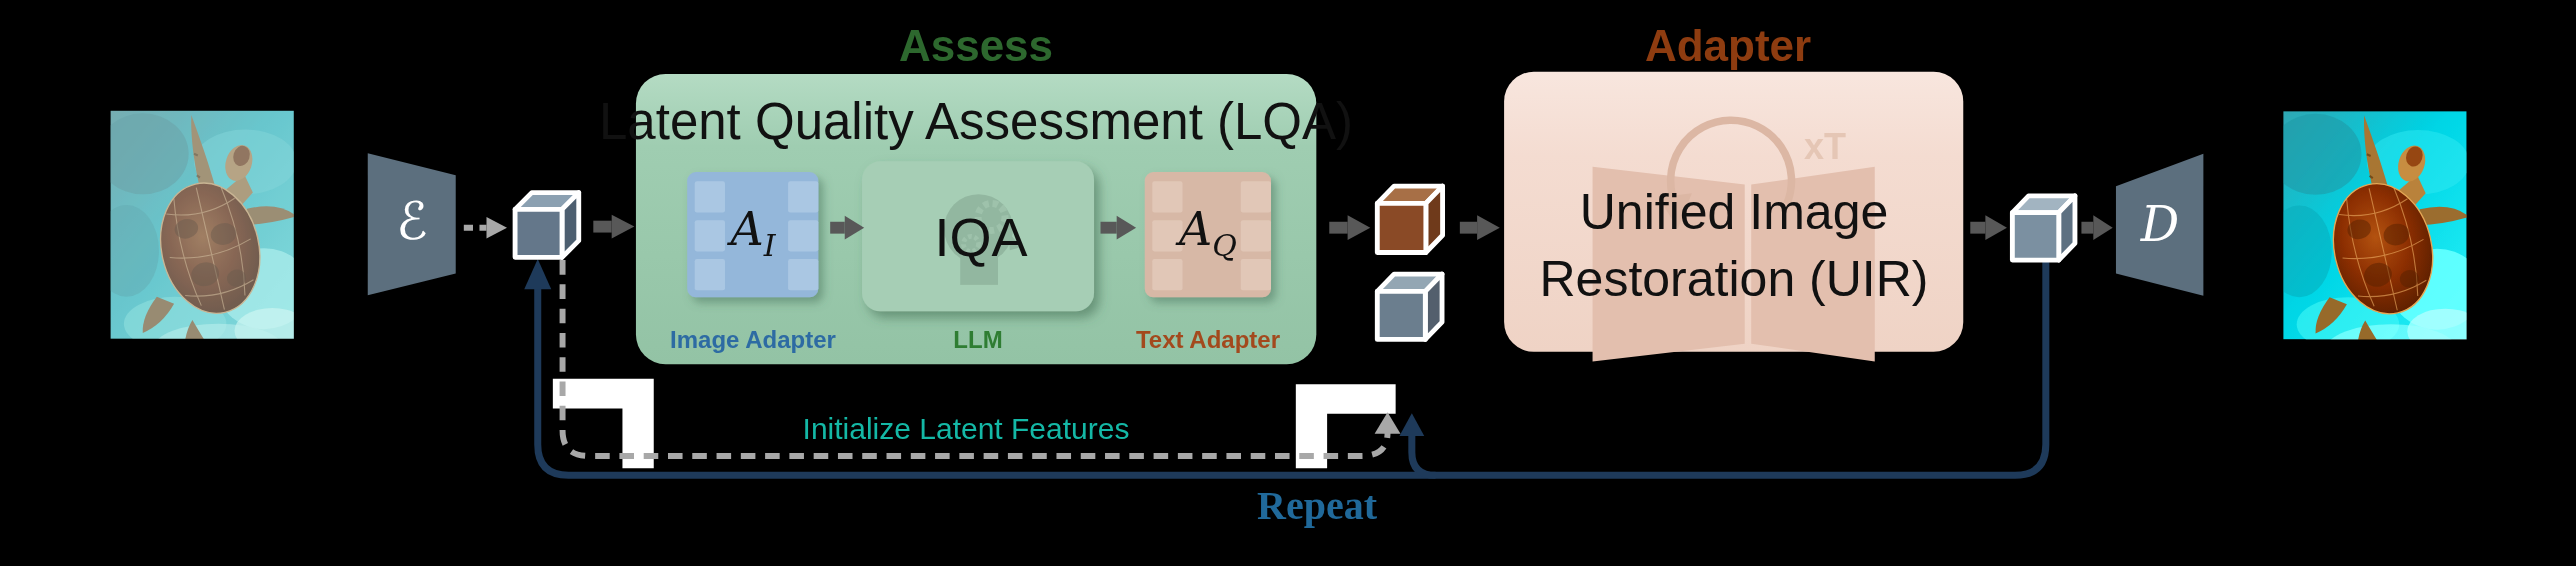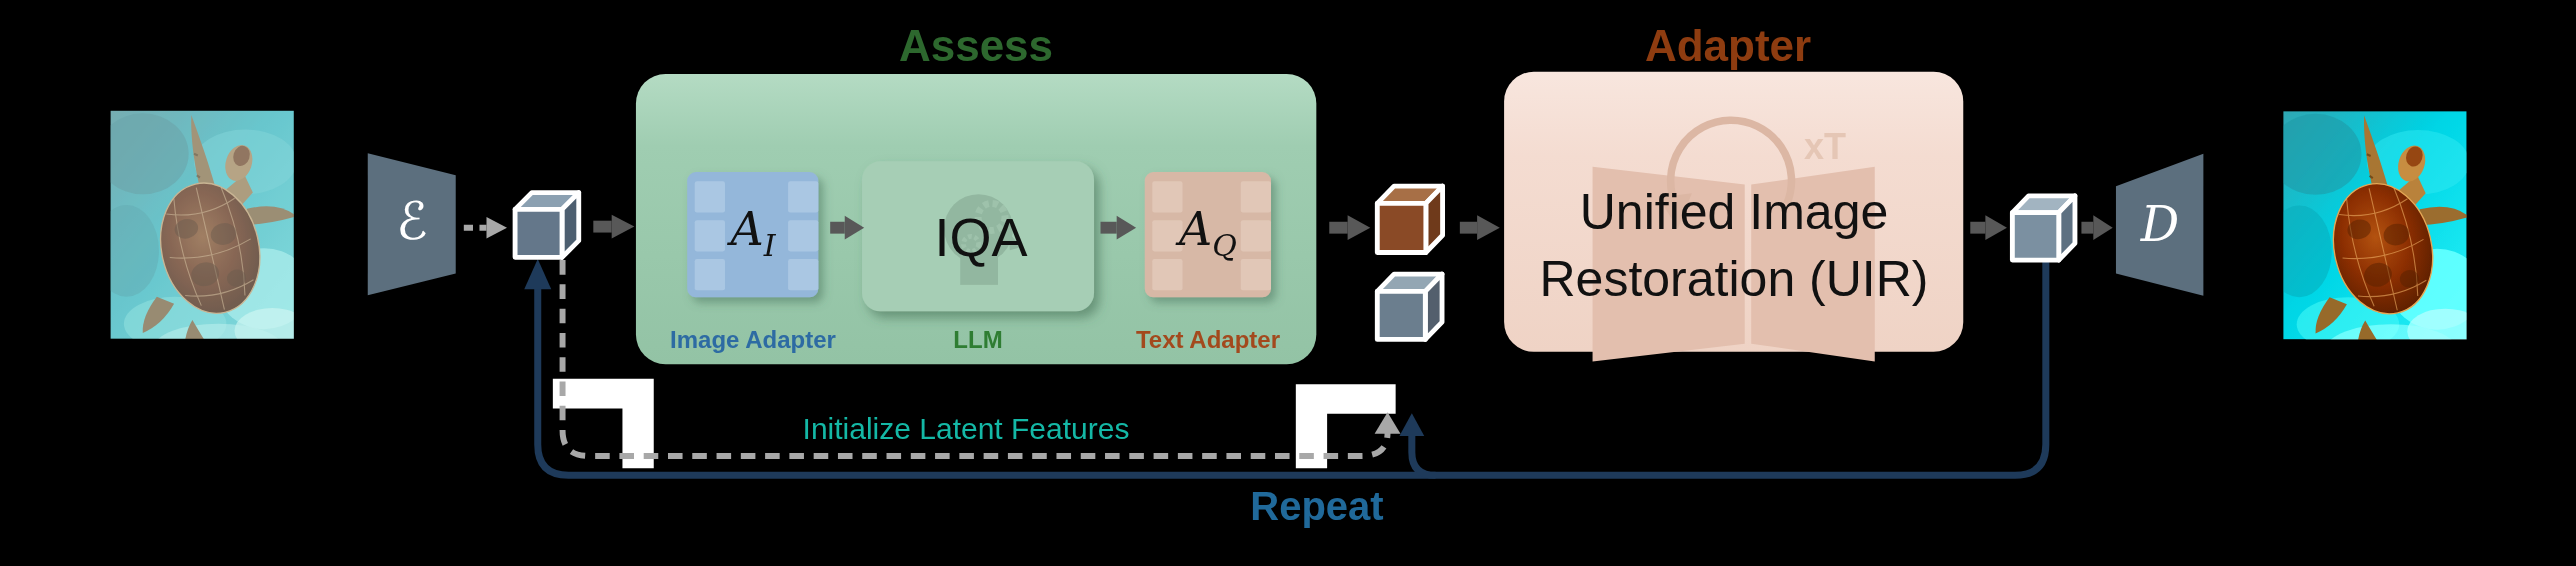--- a/index.html
+++ b/index.html
@@ -230,20 +230,21 @@
         <polygon points="3728,394 3758,363 3844,363 3814,394" fill="#a2b4c1"></polygon>
         <polygon points="3814,394 3844,363 3844,451 3814,482" fill="#5d7081"></polygon>
         <rect x="3728" y="394" width="86" height="88" fill="#7b90a1"></rect>
       </g>
     </g>
   </svg>
 
   <div class="lbl stage-title assess" style="left:976px;top:46px;">Assess</div>
   <div class="lbl stage-title restore" style="left:1728px;top:46px;">Adapter</div>
 
+  <div class="lbl lqa-title" style="left:976px;top:122px;">Latent Quality Assessment (LQA)</div>
 
   <div class="lbl mathsym adapter-sym" style="left:753px;top:233px;"><span>A</span><sub>I</sub></div>
 
   <div class="lbl iqa" style="left:981px;top:238px;">IQA</div>
 
   <div class="lbl mathsym adapter-sym" style="left:1208px;top:233px;"><span>A</span><sub>Q</sub></div>
 
   <div class="lbl caption cap-blue" style="left:753px;top:340px;">Image Adapter</div>
   <div class="lbl caption cap-green" style="left:978px;top:340px;">LLM</div>
   <div class="lbl caption cap-rust" style="left:1208px;top:340px;">Text Adapter</div>
@@ -252,16 +253,16 @@
     <div>Unified Image</div>
     <div>Restoration (UIR)</div>
   </div>
 
   <div class="lbl xt" style="left:1825px;top:147px;">xT</div>
 
   <div class="lbl enc-sym" style="left:412px;top:222px;">ℰ</div>
   <div class="lbl dec-sym" style="left:2160px;top:224px;">D</div>
 
   <div class="lbl init" style="left:966px;top:428px;">Initialize Latent Features</div>
-  <div class="lbl repeat" style="left:1317px;top:506px;">Repeat</div>
+  <div class="lbl repeat" style="left:1317px;top:506px;font-family:Liberation Serif, serif;">Repeat</div>
 
 </div>
 
 
 </body></html>

